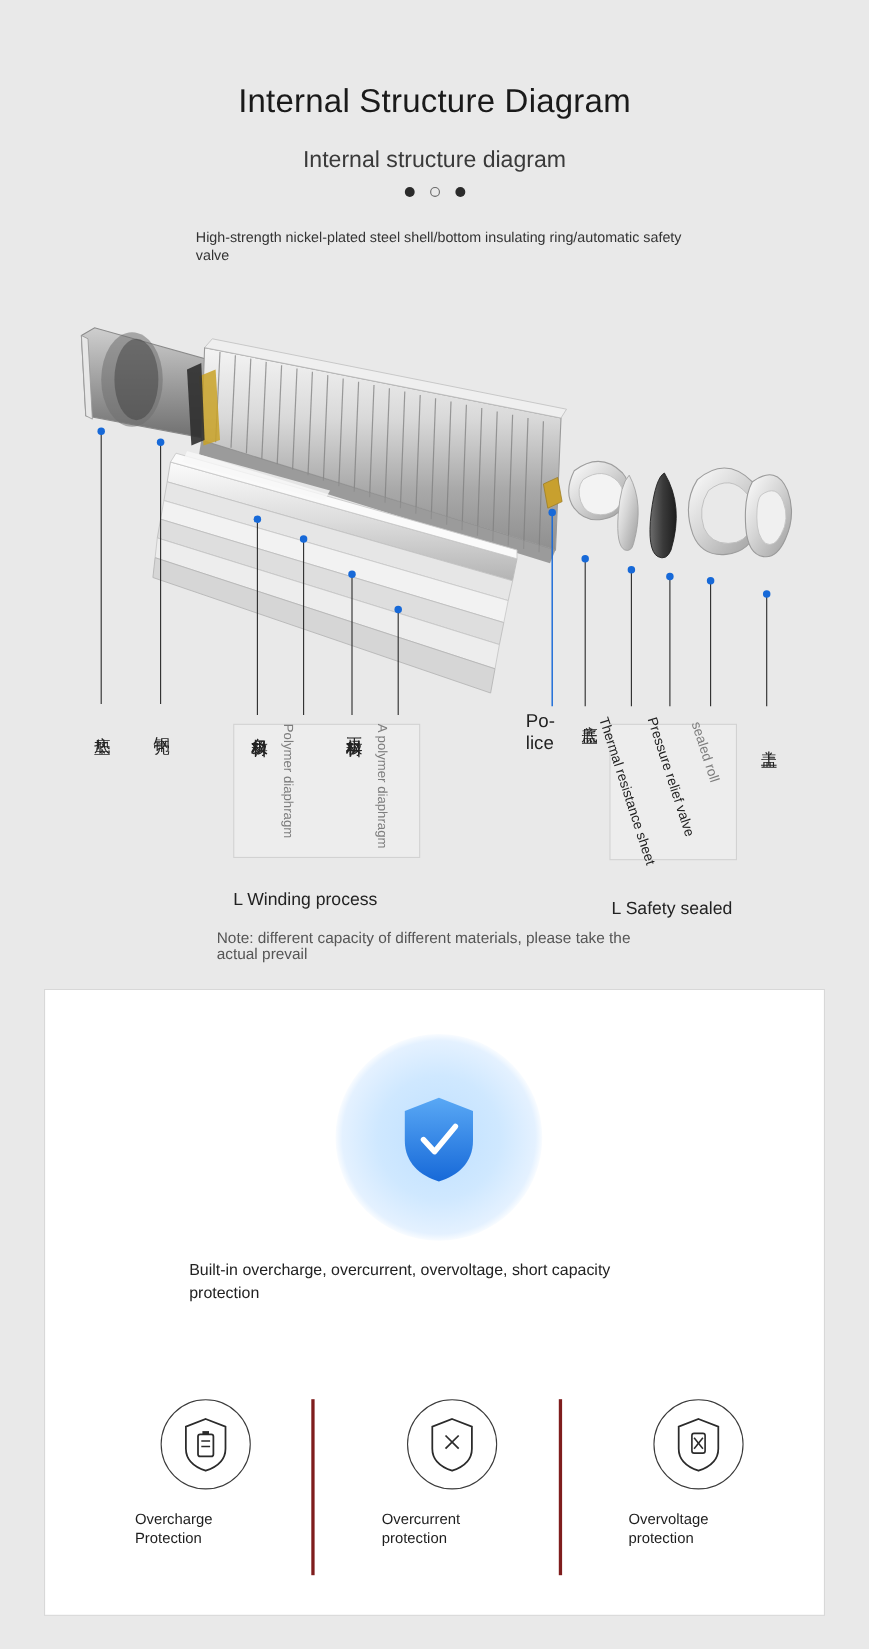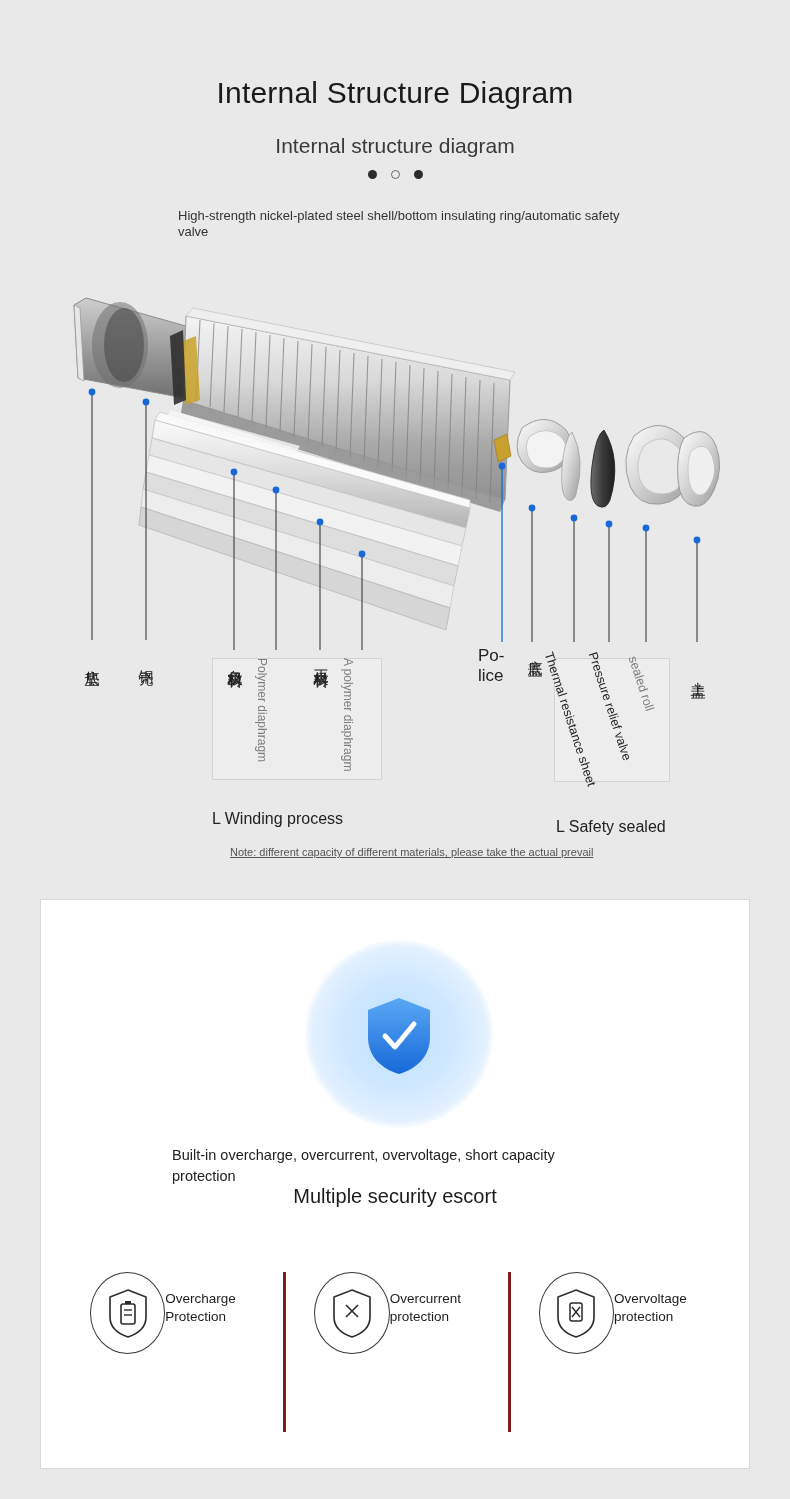--- a/index.html
+++ b/index.html
@@ -44,22 +44,22 @@
   .lbl.v{ writing-mode:vertical-rl; text-orientation:upright; letter-spacing:1px;}
   .lbl.rot{ transform-origin:left top; white-space:nowrap;}
   .lbl.gray{color:#7d7d7d;}
 
   .groupbox{
     position:absolute;border:1px solid #d2d2d2;background:rgba(255,255,255,.18);
   }
   .grouplabel{position:absolute;font-size:16px;color:#222;margin-top:32px;}
 
   .note{
-    position:absolute;left:230px;top:845px;width:380px;
-    font-size:11px;line-height:15px;color:#555;text-decoration:underline;
+    position:absolute;left:197px;top:845px;width:380px;
+    font-size:14px;line-height:15px;color:#555;
   }
 
   
   .card{
     position:absolute;left:40px;top:899px;width:710px;height:570px;
     background:#fff;border:1px solid #d8d8d8;box-sizing:border-box;
   }
   .halo{
     position:absolute;left:305px;top:940px;width:188px;height:188px;border-radius:50%;
     background:radial-gradient(circle at 50% 50%, #bfe0ff 0%, #cfe8ff 42%, #e4f1ff 66%, rgba(240,248,255,0) 72%);
@@ -73,21 +73,21 @@
   .card-head{
     position:absolute;left:0;right:0;top:1185px;text-align:center;
     font-size:20px;color:#1c1c1c;
   }
 
   .features{
     position:absolute;left:62px;top:1272px;width:670px;height:160px;
     display:flex;
   }
   .feature{
-    flex:1;position:relative;display:flex;flex-direction:row;align-items:flex-start;
+    flex:1;position:relative;display:flex;flex-direction:column;align-items:center;
     padding-left:18px;box-sizing:border-box;
   }
   .feature + .feature{border-left:3px solid #7f1d1d;}
   .fcircle{width:80px;height:80px;border-radius:50%;border:1px solid #3a3a3a;
     display:flex;align-items:center;justify-content:center;margin-left:10px;}
   .ftext{margin-top:18px;font-size:13.5px;line-height:18px;color:#1d1d1d;max-width:118px;}
 </style>
 </head>
 <body>
 
@@ -269,21 +269,20 @@
           <stop offset="0" stop-color="#59a8f5"></stop>
           <stop offset="1" stop-color="#1769d8"></stop>
         </linearGradient>
       </defs>
       <path d="M35,3 L66,15 L66,42 C66,62 52,74 35,79 C18,74 4,62 4,42 L4,15 Z" fill="url(#shieldGrad)"></path>
       <path d="M21,41 L31,52 L50,29" fill="none" stroke="#ffffff" stroke-width="5" stroke-linecap="round" stroke-linejoin="round"></path>
     </svg>
   </div>
 
   <div class="card-desc">Built-in overcharge, overcurrent, overvoltage, short capacity protection</div>
-  <div class="card-head">Multiple security escort</div>
 
   <div class="features">
 
     <div class="feature">
       <div class="fcircle">
         <svg width="44" height="52" viewBox="0 0 44 52">
           <path d="M22,3 L40,10 L40,30 C40,42 31,47 22,50 C13,47 4,42 4,30 L4,10 Z" fill="none" stroke="#2b2b2b" stroke-width="1.6"></path>
           <rect x="15" y="17" width="14" height="20" rx="2" fill="none" stroke="#2b2b2b" stroke-width="1.6"></rect>
           <rect x="19" y="14" width="6" height="3" fill="#2b2b2b"></rect>
           <line x1="18" y1="23" x2="26" y2="23" stroke="#2b2b2b" stroke-width="1.4"></line>

